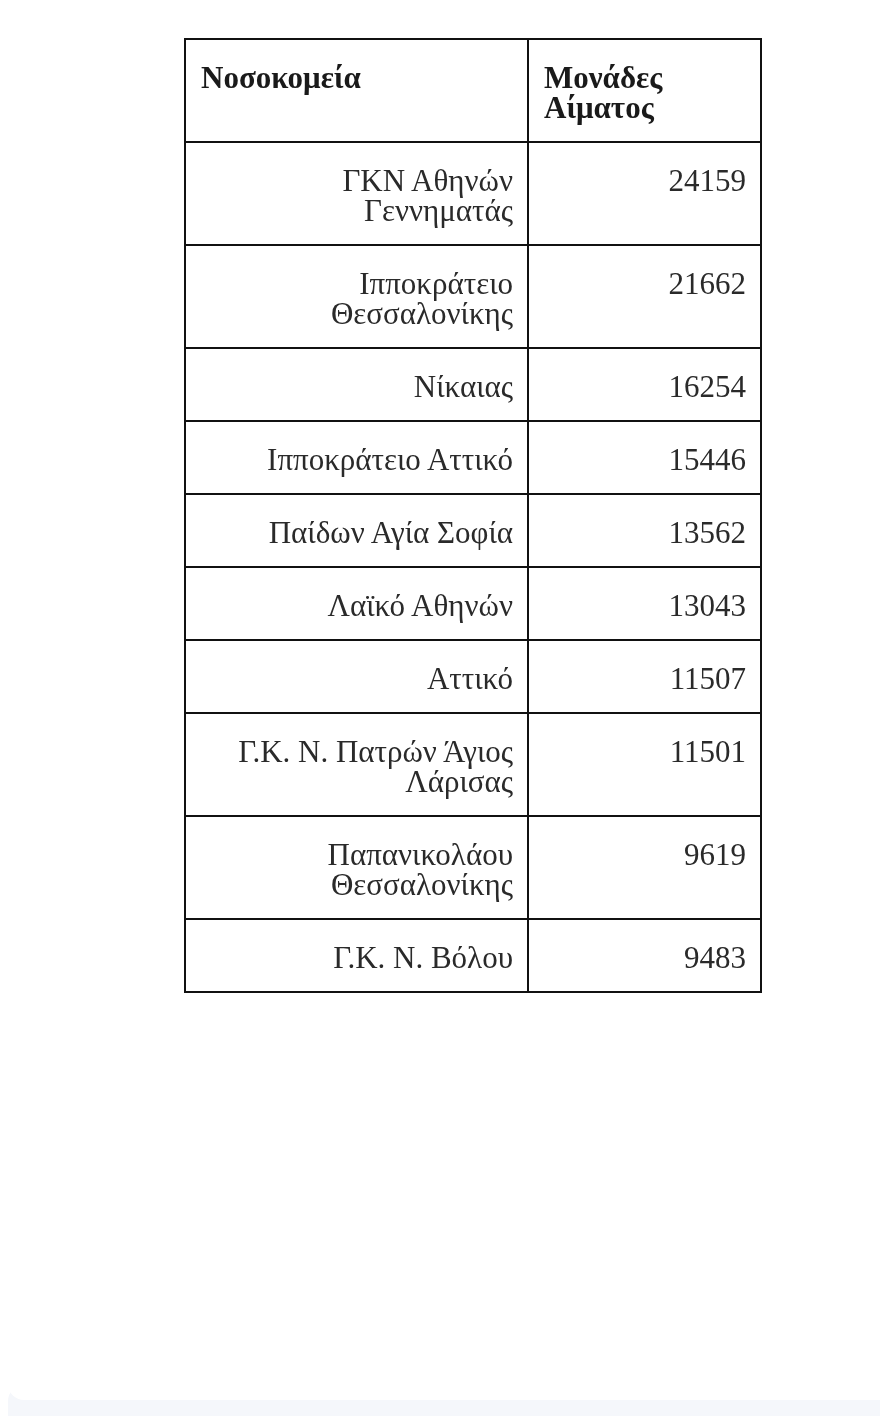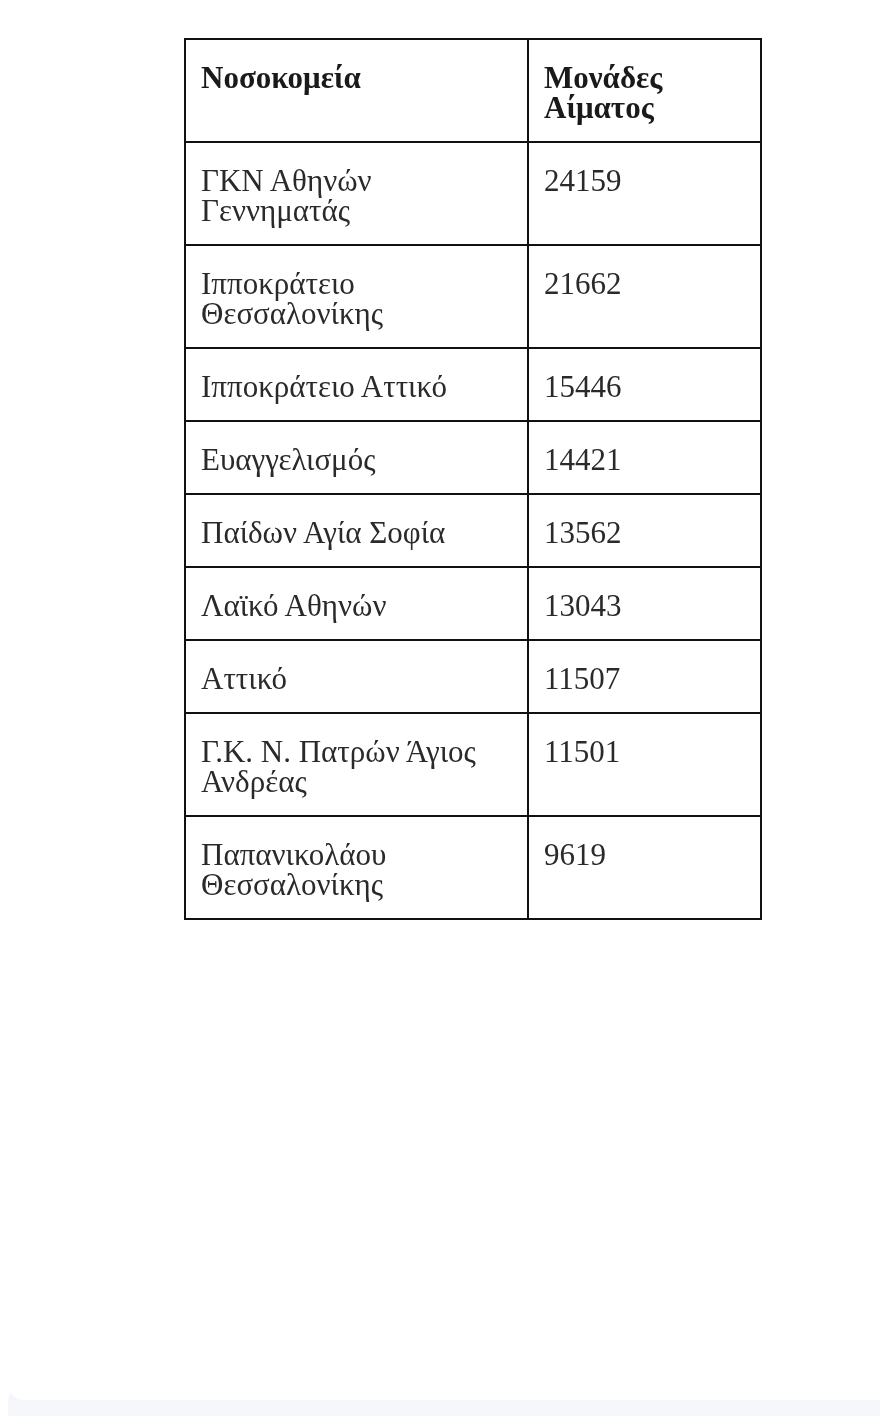--- a/index.html
+++ b/index.html
@@ -20,21 +20,21 @@
       border-collapse: collapse; table-layout: fixed; width: 576px;
       font-size: 31px; line-height: 30px; margin-left: 48px;
     }
     table.data col.c1 { width: 343px; }
     table.data col.c2 { width: 233px; }
     table.data th, table.data td {
       border: 2.5px solid #111; vertical-align: top; text-align: left;
       padding: 23px 14px 18px 15px;
     }
     table.data th { font-weight: bold; color: #1a1a1a; height: 56px; }
-    table.data td { color: #2a2a2a; }
+    table.data td { color: #2a2a2a; text-align: right; }
     tr.single td { height: 28px; }
     tr.double td { height: 60px; }
   </style>
 </head>
 <body>
 
 <div class="bg-card"></div>
 <div class="bg-top"></div>
 
 <table class="data">
@@ -51,41 +51,45 @@
   <tbody>
     <tr class="single">
       <td>ΓΚΝ Αθηνών Γεννηματάς</td>
       <td>24159</td>
     </tr>
     <tr class="double">
       <td>Ιπποκράτειο Θεσσαλονίκης</td>
       <td>21662</td>
     </tr>
     <tr class="single">
+      <td>Νίκαιας</td>
+      <td>16254</td>
+    </tr>
+    <tr class="single">
       <td>Ιπποκράτειο Αττικό</td>
       <td>15446</td>
-    </tr>
-    <tr class="single">
-      <td>Ευαγγελισμός</td>
-      <td>14421</td>
     </tr>
     <tr class="single">
       <td>Παίδων Αγία Σοφία</td>
       <td>13562</td>
     </tr>
     <tr class="single">
       <td>Λαϊκό Αθηνών</td>
       <td>13043</td>
     </tr>
     <tr class="single">
       <td>Αττικό</td>
       <td>11507</td>
     </tr>
     <tr class="double">
-      <td>Γ.Κ. Ν. Πατρών Άγιος Ανδρέας</td>
+      <td>Γ.Κ. Ν. Πατρών Άγιος Λάρισας</td>
       <td>11501</td>
     </tr>
     <tr class="double">
       <td>Παπανικολάου Θεσσαλονίκης</td>
       <td>9619</td>
     </tr>
+    <tr class="single">
+      <td>Γ.Κ. Ν. Βόλου</td>
+      <td>9483</td>
+    </tr>
   </tbody>
 </table>
 
 </body></html>

